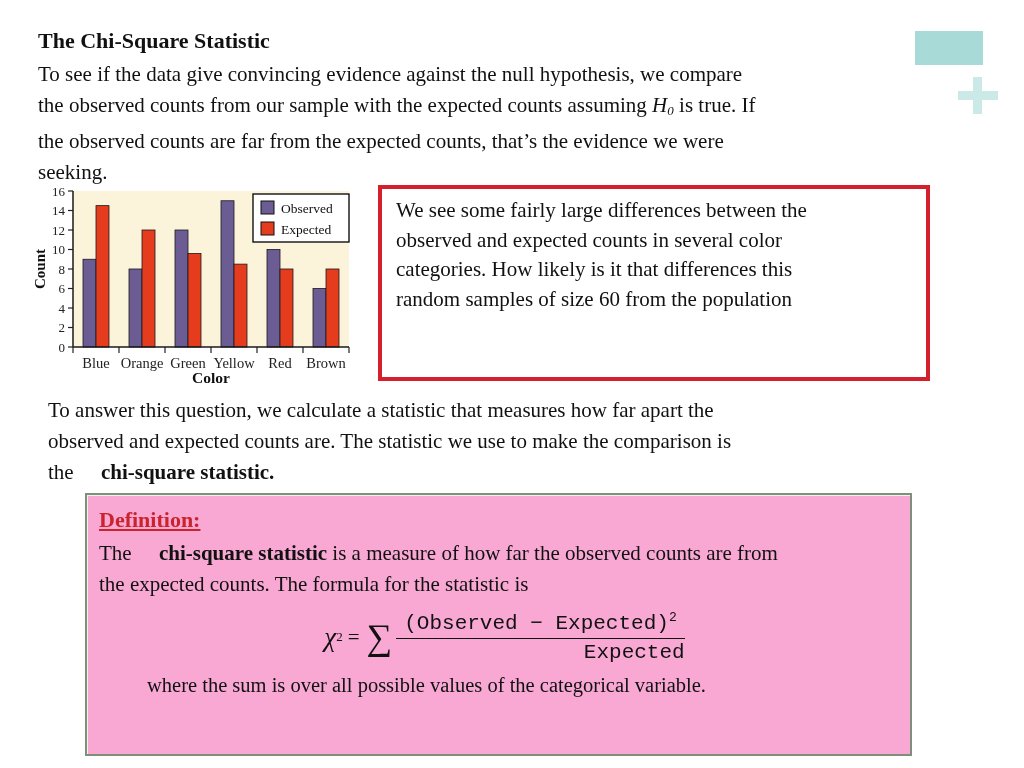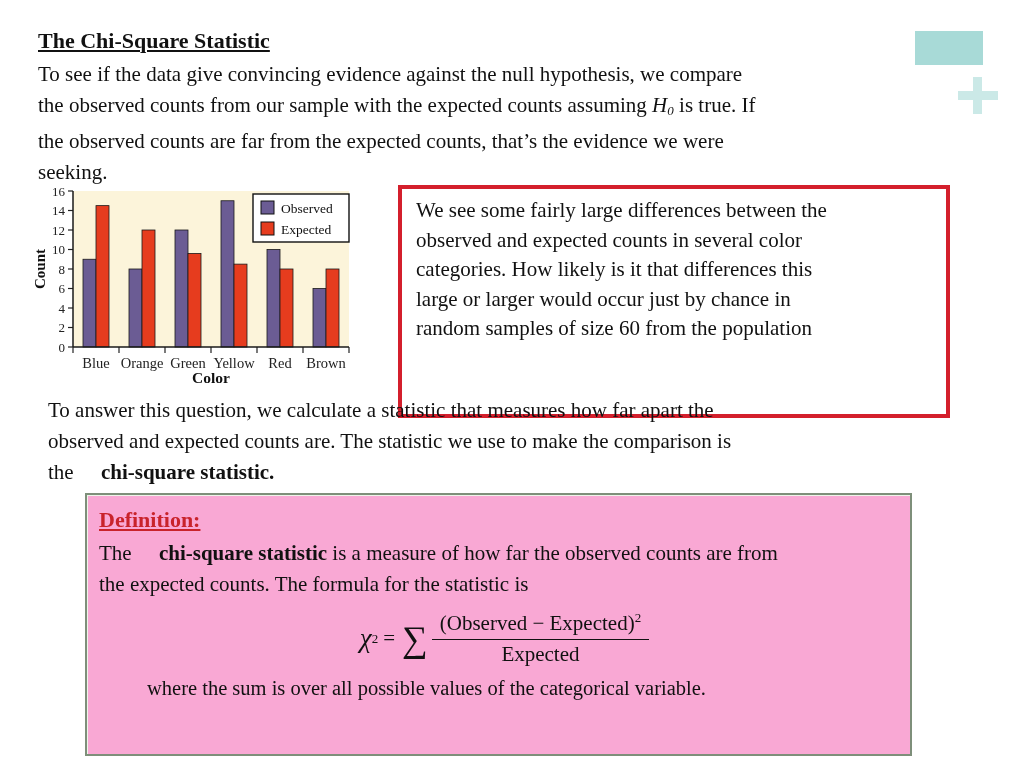--- a/index.html
+++ b/index.html
@@ -13,37 +13,37 @@
   }
   .abs { position:absolute; }
 
   
   .decor-square { left:915px; top:31px; width:68px; height:34px; }
   .decor-plus { left:958px; top:77px; width:40px; height:37px; }
   .decor-plus .h { position:absolute; left:0; top:14px; width:40px; height:9px; }
   .decor-plus .v { position:absolute; left:15px; top:0; width:9px; height:37px; }
 
   
-  .slide-title { left:38px; top:28px; font-size:22px; font-weight:bold; white-space:nowrap;text-decoration:underline; }
+  .slide-title { left:38px; top:28px; font-size:22px; font-weight:bold; white-space:nowrap; }
   .intro { left:38px; top:59px; font-size:21px; line-height:31px; }
   .line { white-space:nowrap; }
   .mvar { font-style:italic; }
   .msub { font-style:italic; font-size:0.62em; vertical-align:-0.25em; }
 
   
   .chart-wrap { left:33px; top:182px; width:340px; height:206px; }
   svg text { font-family:"Liberation Serif", serif; }
 
   
   .callout {
-    left:378px; top:185px; width:552px; height:233px;
+    left:378px; top:185px; width:552px; height:196px;
     background:#ffffff;
     border:4px solid #d41f2c;
     padding:7px 12px 0 14px;
-    font-size:21px; line-height:29.5px;margin-left:20px;
+    font-size:21px; line-height:29.5px;
   }
 
   
   .middle { left:48px; top:395px; font-size:21px; line-height:31px; }
   .bold { font-weight:bold;margin-left:22px; }
 
   
   .defbox {
     left:85px; top:493px; width:827px; height:263px;
     background:#d8e7cf;
@@ -59,21 +59,21 @@
 
   .formula {
     margin-top:10px;
     display:flex; align-items:center; justify-content:center;
     font-size:21px;
   }
   .chi { font-style:italic; font-size:27px; }
   .chi-sup { font-size:13px; vertical-align:super; }
   .f-eq { font-size:21px; margin:0 7px 0 5px; }
   .f-sum { font-size:36px; line-height:1; margin-right:4px; }
-  .frac { display:inline-flex; flex-direction:column; text-align:center; }
+  .frac { display:inline-flex; flex-direction:column; text-align:right;font-family:Liberation Mono, monospace; }
   .frac .num { border-bottom:1.5px solid #111; padding:0 8px 3px 8px; }
   .frac .den { padding-top:2px; }
   .num-sup { font-size:13px; vertical-align:super; }
 
   .def-footer { margin:10px 0 0 48px; font-size:20.5px; white-space:nowrap; }
 </style>
 </head>
 <body>
 
 <div class="abs decor-square" style="background: rgb(168, 218, 215);"></div>
@@ -146,21 +146,20 @@
       <text x="248" y="30.5" font-size="13.5" fill="#111">Observed</text>
       <rect x="228" y="40" width="13" height="13" fill="#e63c1e" stroke="#111" stroke-width="1"></rect>
       <text x="248" y="51.5" font-size="13.5" fill="#111">Expected</text>
     </svg>
 </div>
 
 <div class="abs callout" style="border-color: rgb(212, 31, 44);">
   <div class="line">We see some fairly large differences between the</div>
   <div class="line">observed and expected counts in several color</div>
   <div class="line">categories. How likely is it that differences this</div>
-  <div class="line">large or larger would occur just by chance in</div>
   <div class="line">random samples of size 60 from the population</div>
 </div>
 
 <div class="abs middle">
   <div class="line">To answer this question, we calculate a statistic that measures how far apart the</div>
   <div class="line">observed and expected counts are. The statistic we use to make the comparison is</div>
   <div class="line"><span>the </span><span class="bold">chi-square statistic.</span></div>
 </div>
 
 <div class="abs defbox" style="background: #f9a8d4; border-color: rgb(126, 143, 122);">

